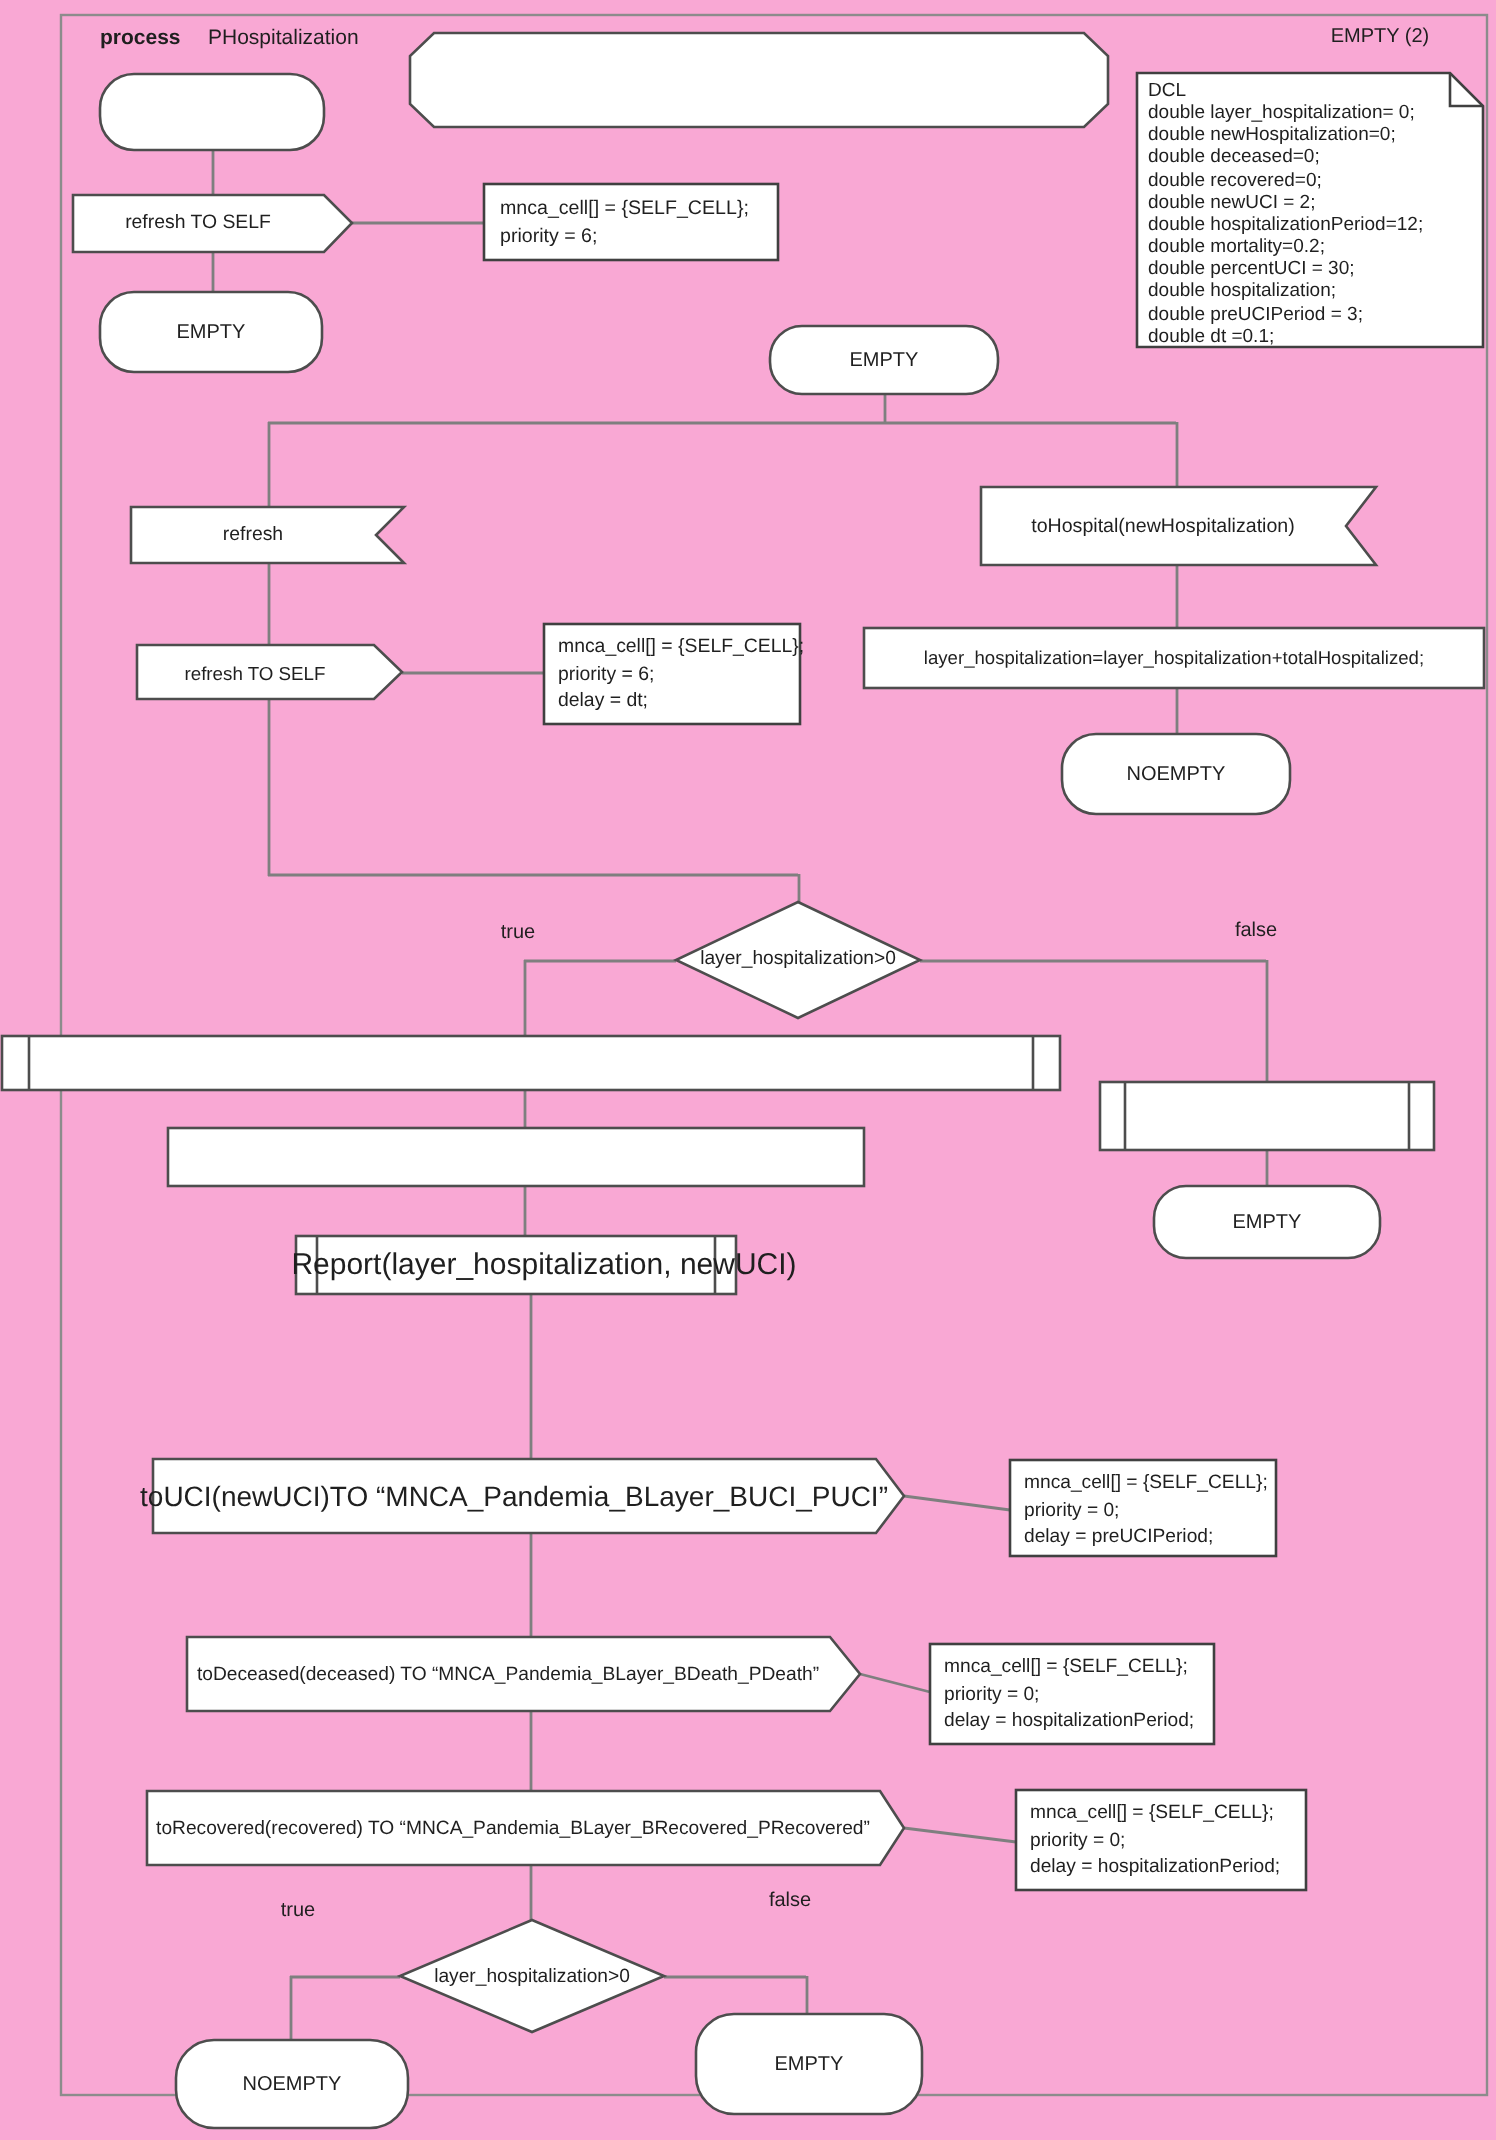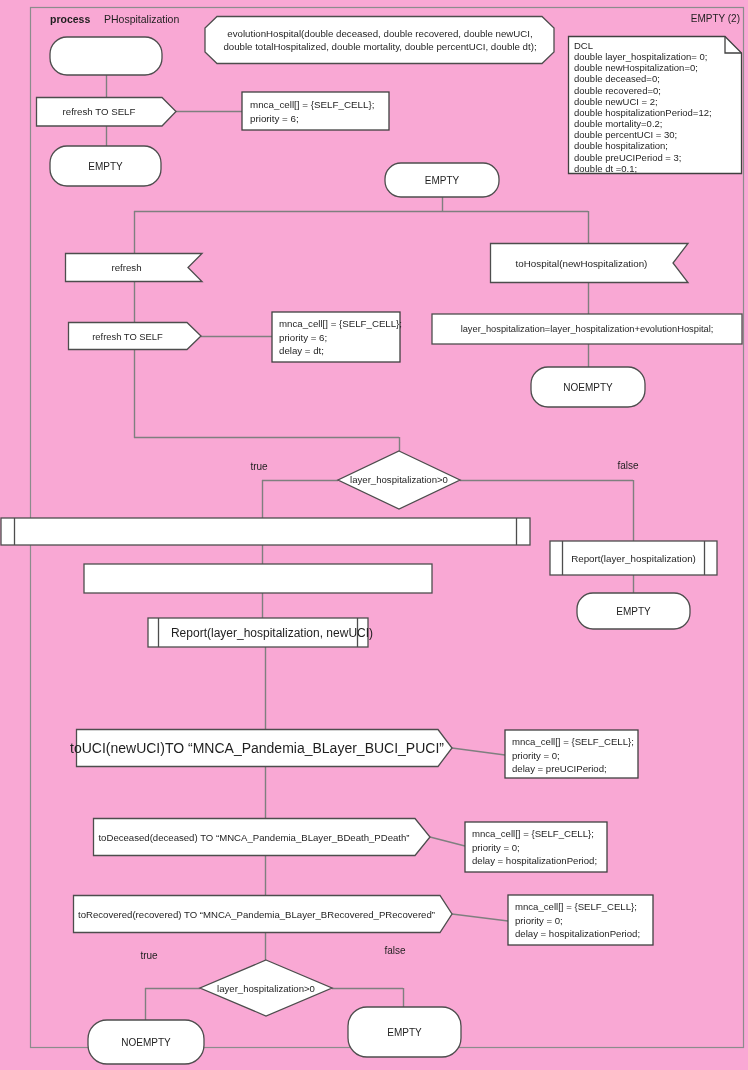--- a/index.html
+++ b/index.html
@@ -94,26 +94,22 @@
       <rect x="505" y="730" width="133" height="48"></rect>
       <rect x="465" y="822" width="142" height="50"></rect>
       <rect x="508" y="895" width="145" height="50"></rect>
       <path d="M568.5 36.5H725L741.5 53V173.5H568.5Z"></path>
       <path d="M725 36.5V53H741.5" fill="none"></path>
     </g>
   </svg>
 
   <div class="lbl bold" style="left:50px;top:13px;font-size:10.5px;">process</div>
   <div class="lbl" style="left:104px;top:13px;font-size:10.5px;">PHospitalization</div>
-  <div class="lbl" style="left:640px;top:13px;width:100px;text-align:right;">EMPTY (2)</div>
+  <div class="lbl" style="left:640px;top:13px;width:100px;text-align:center;">EMPTY (2)</div>
 
-  <div class="lbl decl-text" style="left:207px;top:16px;width:346px;height:48px;">
-    <div>evolutionHospital(double deceased, double recovered, double newUCI,</div>
-    <div>double totalHospitalized, double mortality, double percentUCI, double dt);</div>
-  </div>
 
   <div class="lbl lines dcl-text" style="left:574px;top:40px;width:164px;">
     <div>DCL</div>
     <div>double layer_hospitalization= 0;</div>
     <div>double newHospitalization=0;</div>
     <div>double deceased=0;</div>
     <div>double recovered=0;</div>
     <div>double newUCI = 2;</div>
     <div>double hospitalizationPeriod=12;</div>
     <div>double mortality=0.2;</div>
@@ -134,30 +130,29 @@
 
   <div class="lbl ctr" style="left:65px;top:253px;width:123px;height:29px;font-size:9.7px;text-align:right;">refresh</div>
   <div class="lbl ctr" style="left:68px;top:322px;width:119px;height:28px;font-size:9.4px;">refresh TO SELF</div>
   <div class="lbl lines cmt" style="left:279px;top:317px;width:118px;">
     <div>mnca_cell[] = {SELF_CELL};</div>
     <div>priority = 6;</div>
     <div>delay = dt;</div>
   </div>
 
   <div class="lbl ctr" style="left:490px;top:243px;width:183px;height:40px;font-size:9.8px;">toHospital(newHospitalization)</div>
-  <div class="lbl ctr" style="left:434px;top:314px;width:306px;height:30px;font-size:9.3px;">layer_hospitalization=layer_hospitalization+evolutionHospital;</div>
+  <div class="lbl ctr" style="left:434px;top:314px;width:306px;height:30px;font-size:9.3px;">layer_hospitalization=layer_hospitalization+totalHospitalized;</div>
   <div class="lbl ctr" style="left:531px;top:367px;width:114px;height:40px;">NOEMPTY</div>
 
   <div class="lbl ctr" style="left:337px;top:472px;width:124px;height:15px;font-size:9.6px;">layer_hospitalization&gt;0</div>
   <div class="lbl ctr" style="left:238px;top:460px;width:42px;height:12px;">true</div>
   <div class="lbl ctr" style="left:605px;top:459px;width:46px;height:12px;">false</div>
 
-  <div class="lbl ctr" style="left:158px;top:618px;width:228px;height:29px;font-size:12px;">Report(layer_hospitalization, newUCI)</div>
+  <div class="lbl ctr" style="left:158px;top:618px;width:228px;height:29px;font-size:15px;">Report(layer_hospitalization, newUCI)</div>
 
-  <div class="lbl ctr" style="left:562px;top:541px;width:143px;height:34px;font-size:9.8px;">Report(layer_hospitalization)</div>
   <div class="lbl ctr" style="left:577px;top:593px;width:113px;height:36px;">EMPTY</div>
 
   <div class="lbl ctr" style="left:76px;top:729px;width:362px;height:38px;font-size:14px;">toUCI(newUCI)TO “MNCA_Pandemia_BLayer_BUCI_PUCI”</div>
   <div class="lbl lines cmt" style="left:512px;top:735px;width:122px;font-size:9.6px;">
     <div>mnca_cell[] = {SELF_CELL};</div>
     <div>priority = 0;</div>
     <div>delay = preUCIPeriod;</div>
   </div>
 
   <div class="lbl ctr" style="left:93px;top:818px;width:322px;height:38px;font-size:9.6px;">toDeceased(deceased) TO “MNCA_Pandemia_BLayer_BDeath_PDeath”</div>

